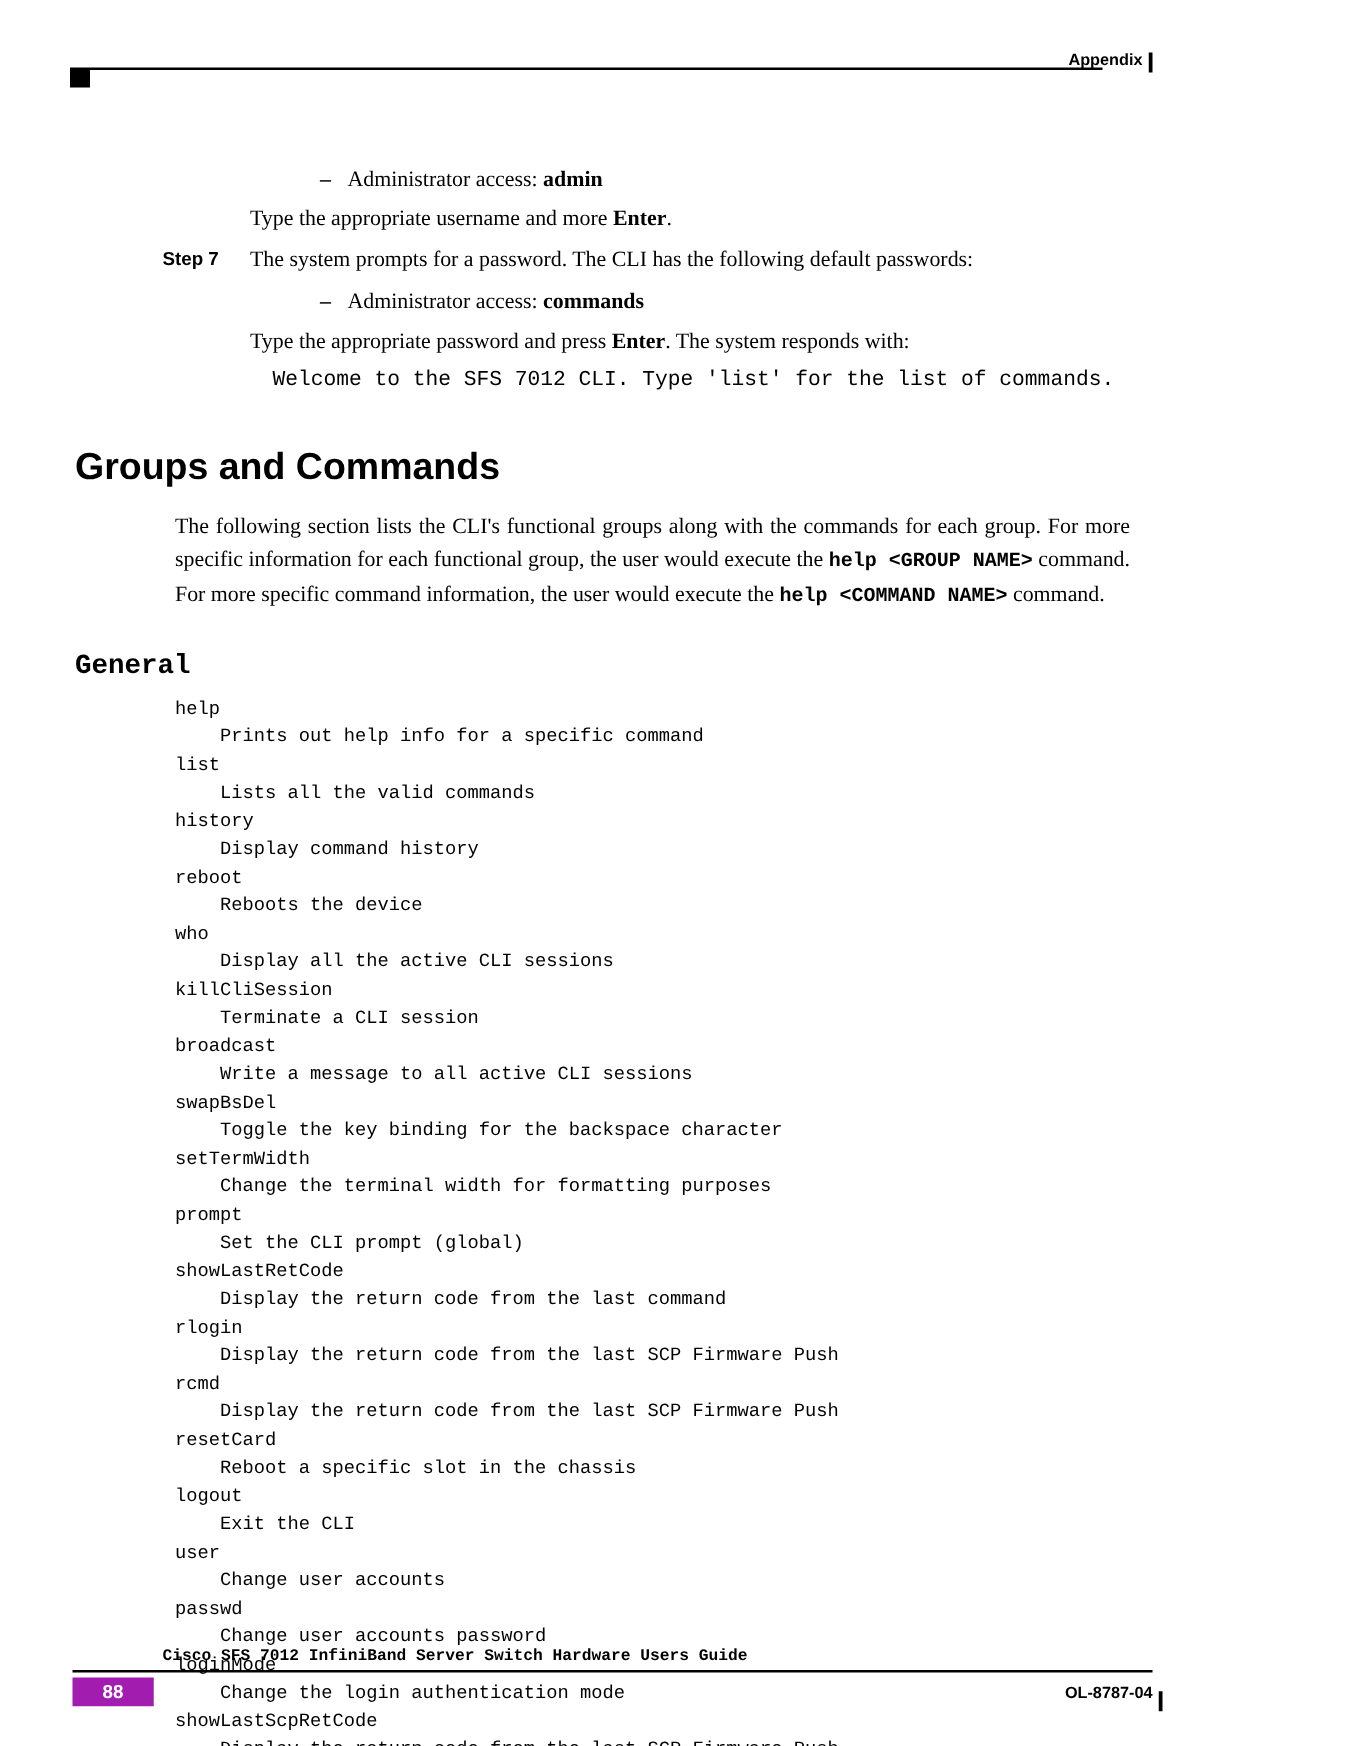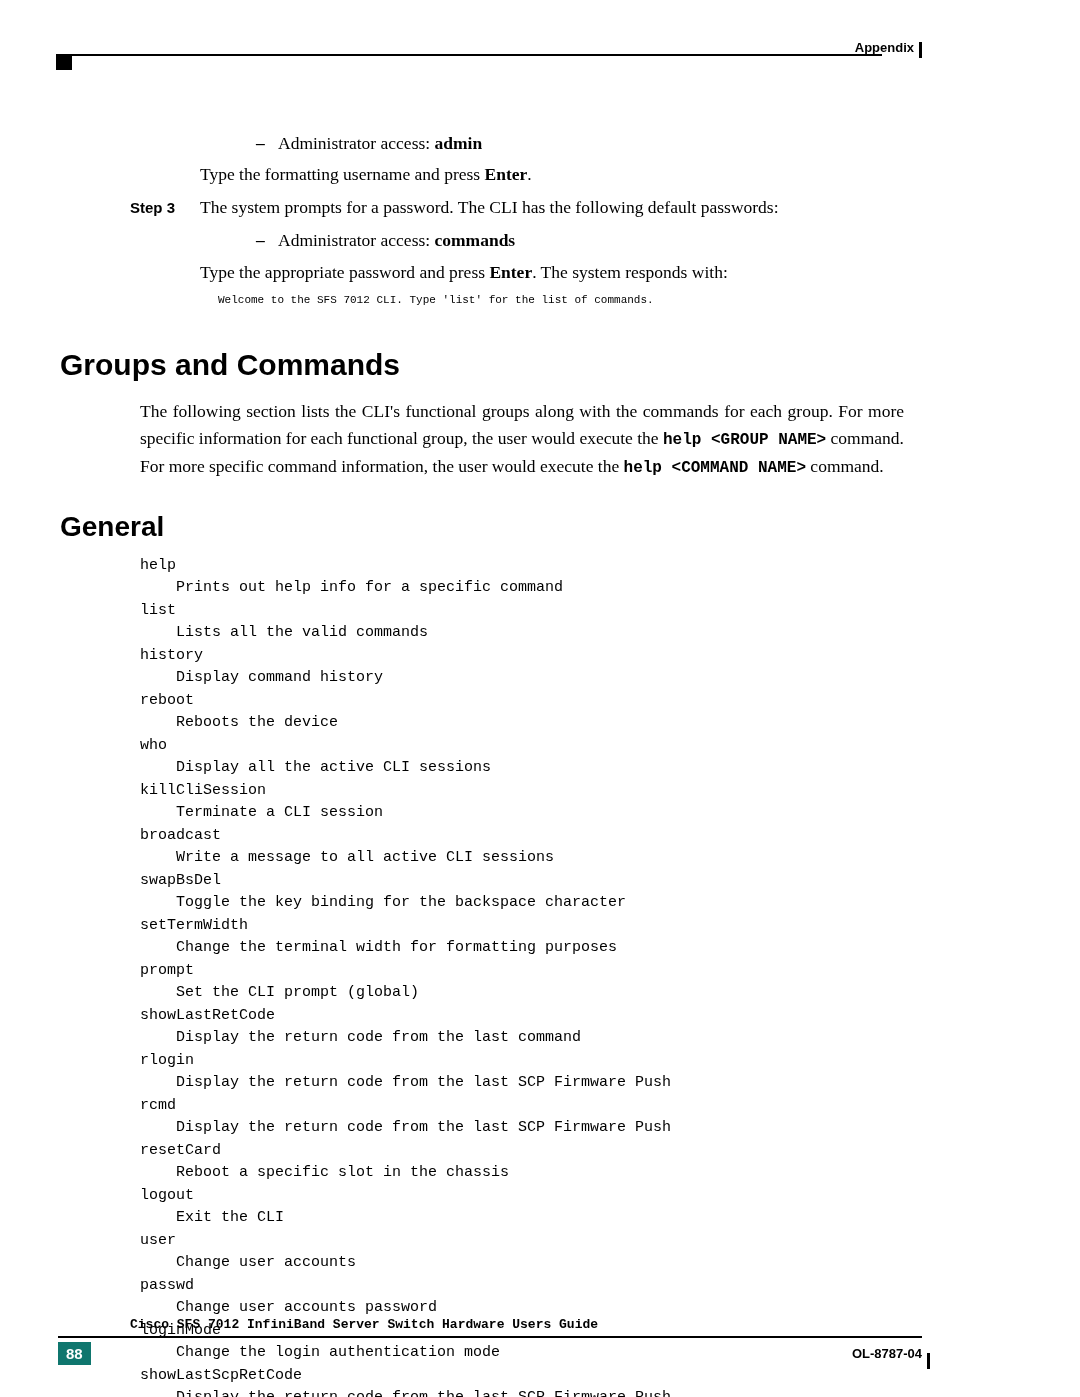--- a/index.html
+++ b/index.html
@@ -86,38 +86,38 @@
   .step-label {
     font-family: Arial, Helvetica, sans-serif;
     font-weight: bold;
     font-size: 15px;
     white-space: nowrap;
     padding-top:2px;
     width:52px;
   }
   .mono-block {
     font-family: "Courier New", Courier, monospace;
-    font-size: 11px;
+    font-size: 17px;
     white-space: pre;
     line-height: 1.5;
     margin-top: 4px;
     margin-left: 18px;
   }
   .h1 {
     font-family: Arial, Helvetica, sans-serif;
     font-weight: bold;
     font-size: 30px;
     margin-top: 40px;
     margin-bottom: 16px;
     margin-left:-10px;
   }
   .h2 {
-    font-family: Liberation Sans, sans-serif;
-    font-weight: bold;
-    font-size: 28px;
+    font-family: Liberation Mono, monospace;
+    font-weight: bold;
+    font-size: 22px;
     margin-top: 30px;
     margin-bottom: 12px;
     margin-left:-10px;
   }
   .para {
     text-align: justify;
     margin-bottom: 4px;
   }
   .mono-inline {
     font-family: "Courier New", Courier, monospace;
@@ -147,26 +147,26 @@
     font-size: 13px;
     margin-left: 72px;
     margin-bottom: 4px;
   }
   .footer-bottom {
     display: flex;
     justify-content: space-between;
     align-items: center;
   }
   .page-num {
-    background: #0f766e;
+    background: #a21caf;
     color: #fff;
     font-family: Arial, Helvetica, sans-serif;
     font-weight: bold;
     font-size: 15px;
-    padding: 3px 8px;
+    padding: 3px 24px;
     display: inline-block;
   }
   .doc-id {
     font-family: Arial, Helvetica, sans-serif;
     font-weight: bold;
     font-size: 13px;
     text-align: right;
   }
   .sep-bottom {
     position: absolute;
@@ -185,25 +185,25 @@
   <div class="top-header">Appendix</div>
   <div class="sep-top"></div>
 
   <div class="content">
 
     <div class="bullet-line">
       <span>Administrator access: </span><b>admin</b>
     </div>
 
     <div class="body-line">
-      <span>Type the formatting username and press </span><b>Enter</b><span>.</span>
+      <span>Type the appropriate username and more </span><b>Enter</b><span>.</span>
     </div>
 
     <div class="step-row">
-      <div class="step-label">Step 3</div>
+      <div class="step-label">Step 7</div>
       <div>The system prompts for a password. The CLI has the following default passwords:</div>
     </div>
 
     <div class="bullet-line">
       <span>Administrator access: </span><b>commands</b>
     </div>
 
     <div class="body-line">
       <span>Type the appropriate password and press </span><b>Enter</b><span>. The system responds with:</span>
     </div>

